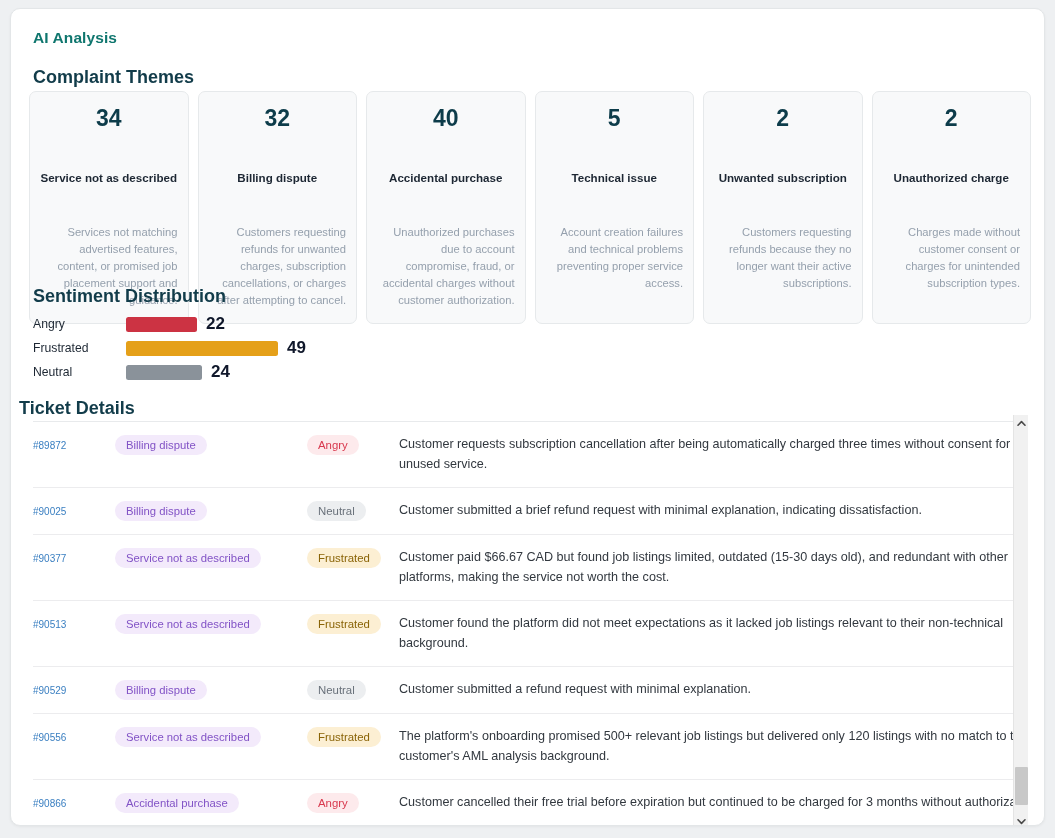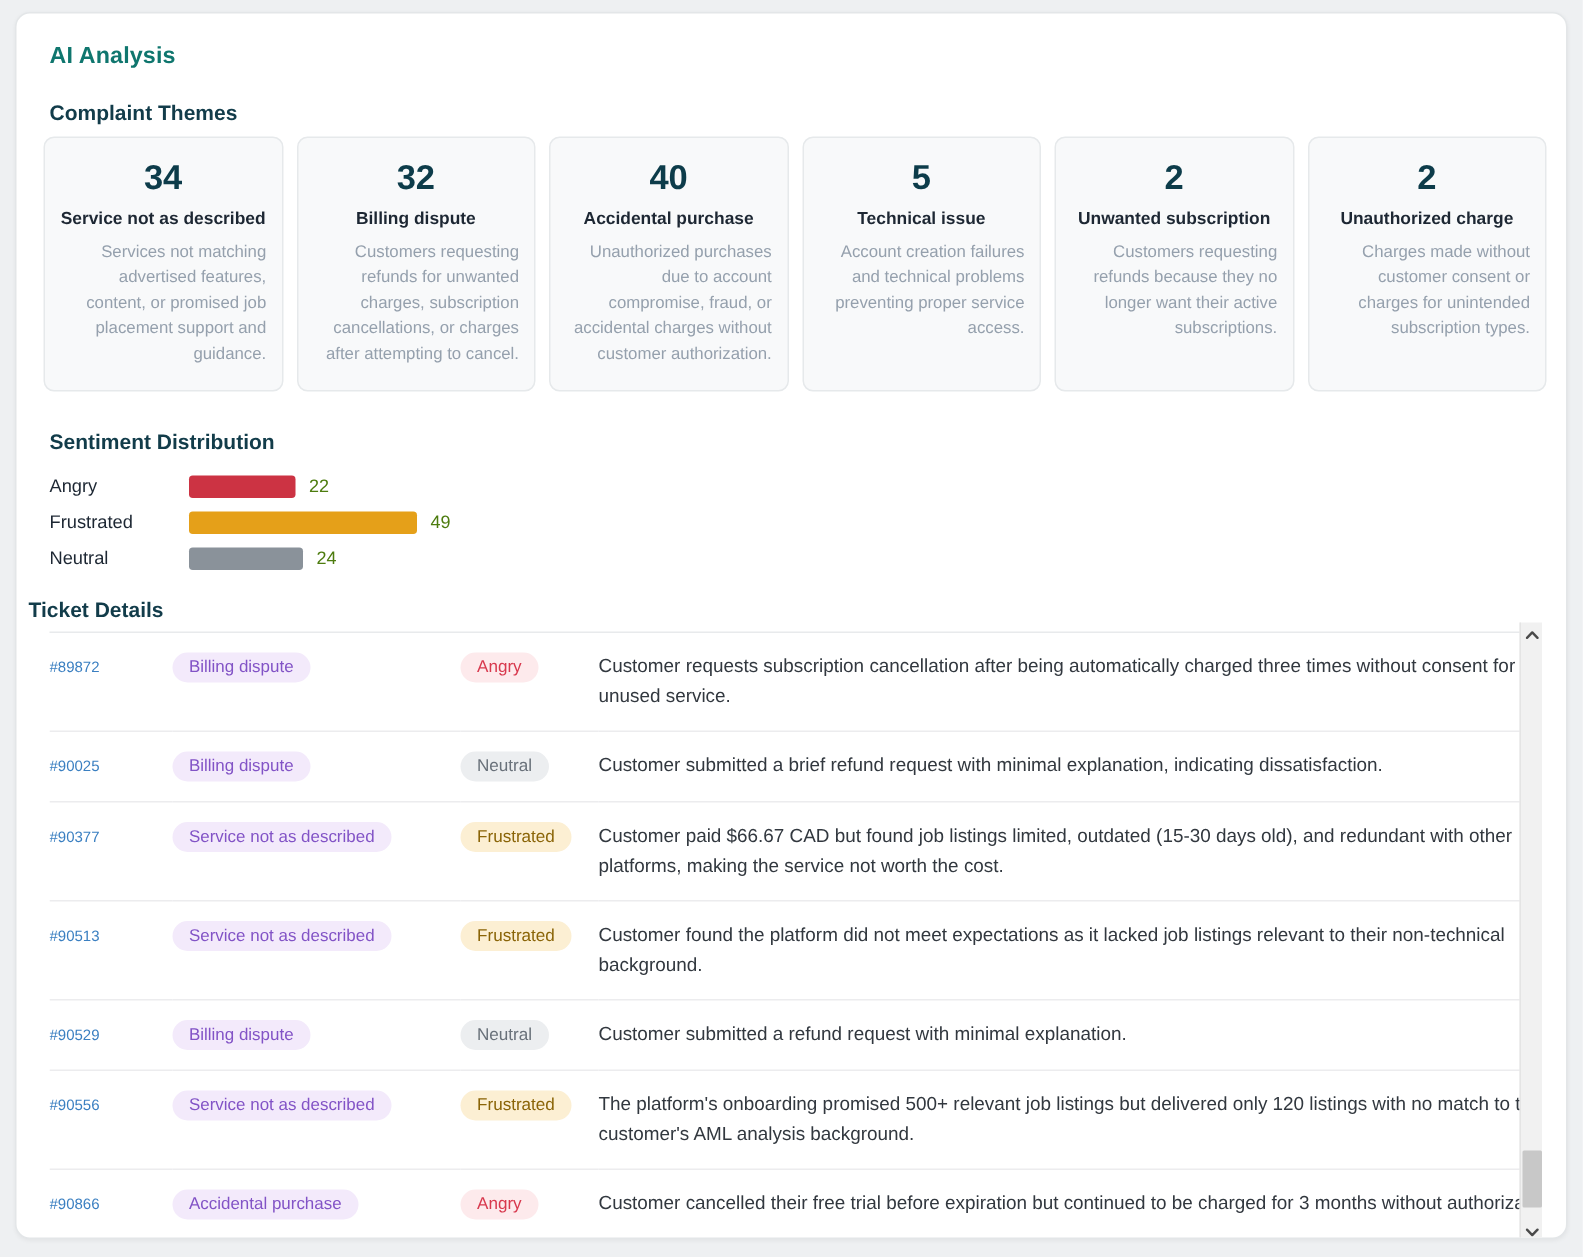--- a/index.html
+++ b/index.html
@@ -18,37 +18,38 @@
     border-radius: 10px;
     box-shadow: 0 1px 3px rgba(0,0,0,0.05);
     overflow: hidden;
   }
   .section-title-main {
     position: absolute; left: 22px; top: 20px;
     font-size: 15.5px; font-weight: bold; color: #0f766e;
     letter-spacing: 0.1px;
   }
   .section-title {
-    font-size: 14px; font-weight: bold; color: #123c4a;
+    font-size: 18px; font-weight: bold; color: #123c4a;
   }
   
   #themes-heading { position: absolute; left: 22px; top: 58px; }
   .theme-row {
     position: absolute; left: 18px; top: 82px;
     width: 1002px;
     display: flex; gap: 9px;
   }
   .theme-card {
     flex: 1 1 0;
     background: #f8f9fa;
     border: 1px solid #e6e9eb;
     border-radius: 7px;
     padding: 12px 10px 14px 10px;
     display: flex; flex-direction: column; align-items: center;
     min-height: 170px;
+    gap: 32px;
   }
   .theme-count {
     font-size: 23px; font-weight: bold; color: #0d3c4a;
     line-height: 1.25; margin-bottom: 5px;
   }
   .theme-label {
     font-size: 11.6px; font-weight: bold; color: #1d2733;
     text-align: center; margin-bottom: 7px; line-height: 1.3;
   }
   .theme-desc {
@@ -61,21 +62,21 @@
   .sent-row {
     display: flex; align-items: center; height: 24px; margin-bottom: 0px;
   }
   .sent-label {
     width: 93px; font-size: 12.2px; color: #1d2733;
   }
   .sent-bar {
     height: 15px; border-radius: 2.5px;
   }
   .sent-value {
-    font-size: 12px; font-weight: normal; color: #4d7c0f; margin-left: 9px;
+    font-size: 17px; font-weight: bold; color: #0f172a; margin-left: 9px;
   }
   
   #tickets-heading { position: absolute; left: 8px; top: 389px; }
   .ticket-wrap {
     position: absolute; left: 22px; top: 412px;
     width: 992px; height: 394px;
     border-top: 1px solid #e8eaec;
     overflow: hidden;
   }
   .ticket-scroll {

